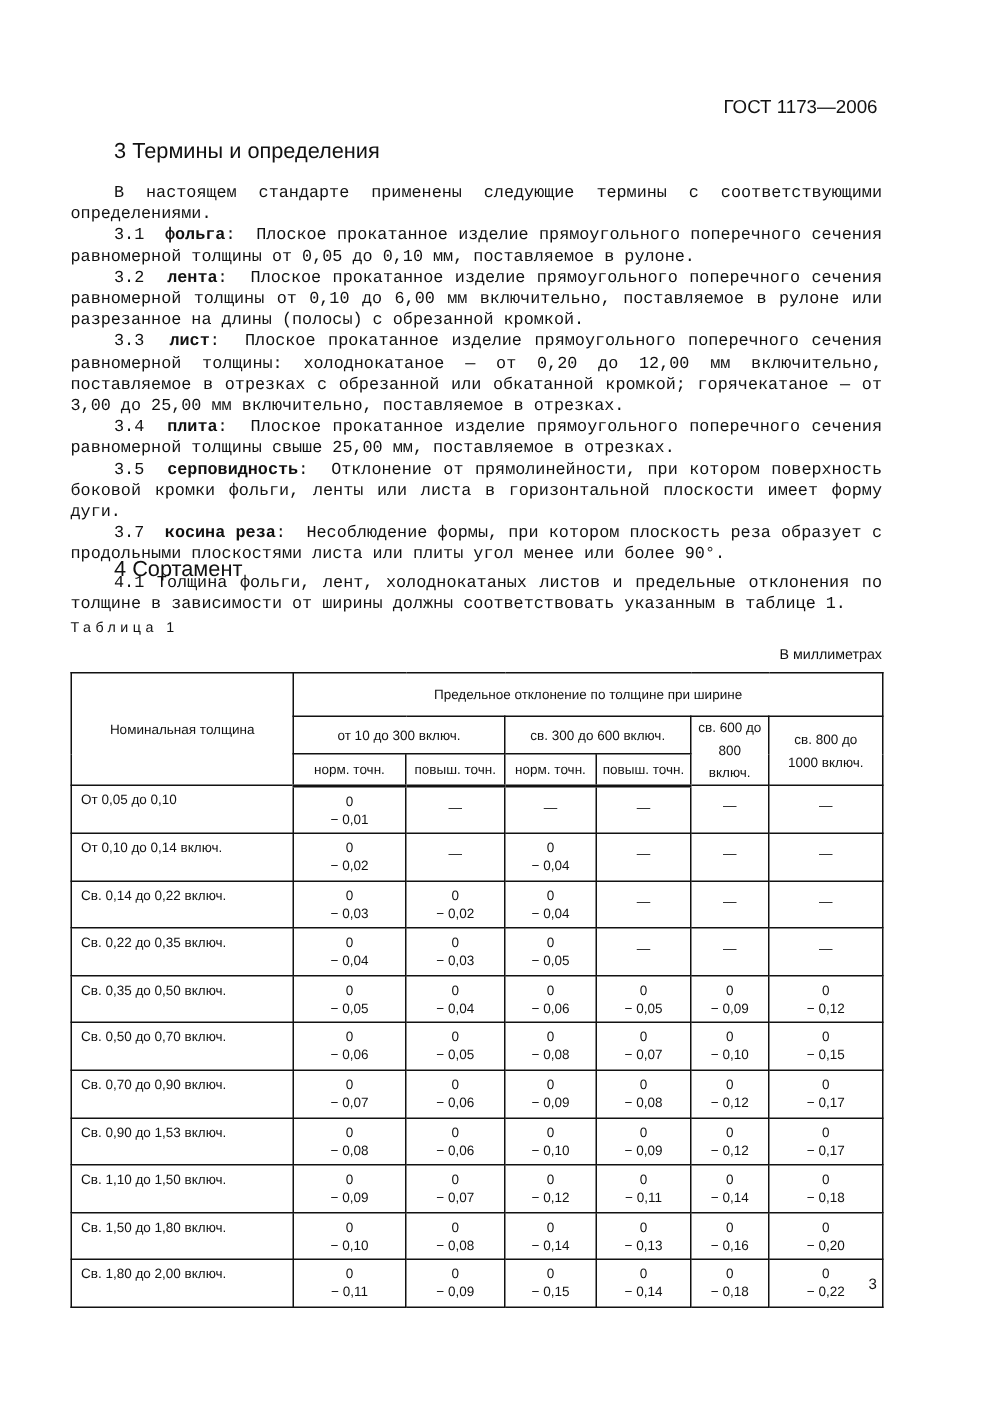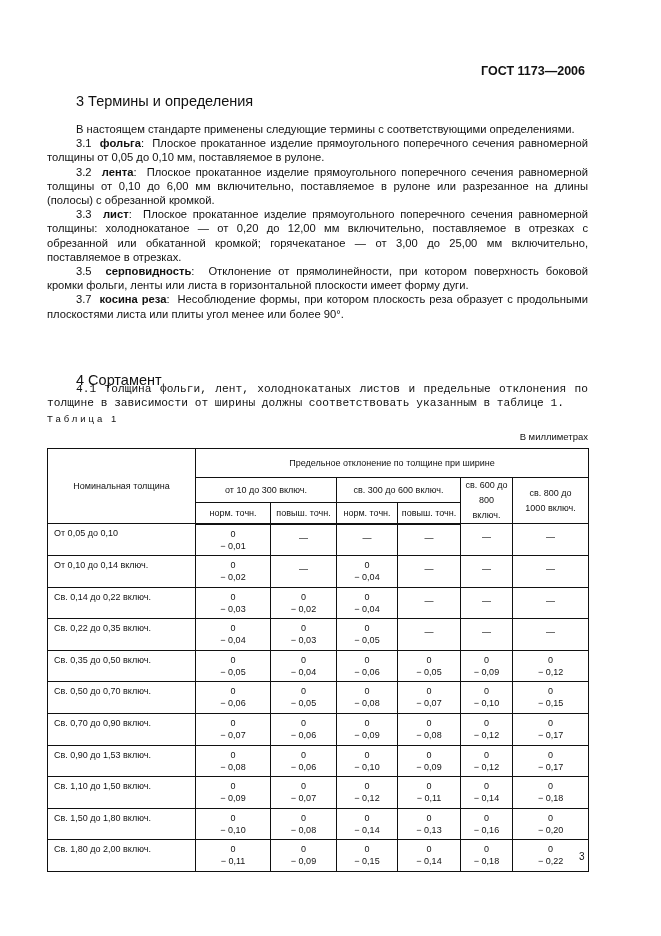--- a/index.html
+++ b/index.html
@@ -1,18 +1,18 @@
 <!DOCTYPE html>
 <html><head>
 <meta charset="utf-8">
 <style>
   html, body { margin: 0; padding: 0; background: #ffffff; }
   body { width: 661px; height: 936px; position: relative; overflow: hidden;
          font-family: "Liberation Sans", sans-serif; color: #111; }
-  .doc-header { position: absolute; top: 64px; right: 76px; font-weight: bold; font-size: 12.5px; }
+  .doc-header { position: absolute; top: 64px; right: 76px; font-weight: normal; font-size: 12.5px; }
   .section-title { position: absolute; left: 76px; font-weight: normal; font-size: 14.5px; margin: 0; }
   .body-text { position: absolute; left: 47px; width: 541px; font-size: 11.2px; line-height: 14.2px; text-align: justify; }
   .para { margin: 0; text-indent: 29px; }
   .para b { font-weight: bold; }
   .table-caption { position: absolute; left: 47px; top: 413px; font-size: 9.5px; letter-spacing: 3px; }
   .units-note { position: absolute; right: 73px; top: 431px; font-size: 9.5px; }
   table.spec { position: absolute; left: 47px; top: 448px; width: 541px; border-collapse: collapse;
                font-size: 9px; table-layout: fixed; }
   table.spec td, table.spec th { border: 1px solid #111; padding: 0; font-weight: normal; text-align: center; vertical-align: middle; }
   table.spec thead tr:last-child th { border-bottom: 2.5px solid #111; }
@@ -27,26 +27,27 @@
   .page-number { position: absolute; left: 579px; top: 851px; font-size: 10px; }
 </style>
 </head>
 <body>
 
 <div>
   <div class="doc-header">ГОСТ 1173—2006</div>
 
   <h2 class="section-title" style="top:93px;">3  Термины и определения</h2>
 
-  <div class="body-text" style="top:122px;">
+  <div class="body-text" style="top:122px;font-family:Liberation Mono, monospace;">
     <p class="para">В настоящем стандарте применены следующие термины с соответствующими определениями.</p>
     <div id="terms-list">
         <p class="para"><span>3.1</span>&nbsp;&nbsp;<b>фольга</b><span></span>:&nbsp;&nbsp;<span>Плоское прокатанное изделие прямоугольного поперечного сечения равномерной толщины от 0,05 до 0,10 мм, поставляемое в рулоне.</span></p>
         <p class="para"><span>3.2</span>&nbsp;&nbsp;<b>лента</b><span></span>:&nbsp;&nbsp;<span>Плоское прокатанное изделие прямоугольного поперечного сечения равномерной толщины от 0,10 до 6,00 мм включительно, поставляемое в рулоне или разрезанное на длины (полосы) с обрезанной кромкой.</span></p>
         <p class="para"><span>3.3</span>&nbsp;&nbsp;<b>лист</b><span></span>:&nbsp;&nbsp;<span>Плоское прокатанное изделие прямоугольного поперечного сечения равномерной толщины: холоднокатаное — от 0,20 до 12,00 мм включительно, поставляемое в отрезках с обрезанной или обкатанной кромкой; горячекатаное — от 3,00 до 25,00 мм включительно, поставляемое в отрезках.</span></p>
+        <p class="para"><span>3.4</span>&nbsp;&nbsp;<b>плита</b><span></span>:&nbsp;&nbsp;<span>Плоское прокатанное изделие прямоугольного поперечного сечения равномерной толщины свыше 25,00 мм, поставляемое в отрезках.</span></p>
         <p class="para"><span>3.5</span>&nbsp;&nbsp;<b>серповидность</b><span></span>:&nbsp;&nbsp;<span>Отклонение от прямолинейности, при котором поверхность боковой кромки фольги, ленты или листа в горизонтальной плоскости имеет форму дуги.</span></p>
         <p class="para"><span>3.7</span>&nbsp;&nbsp;<b>косина реза</b><span></span>:&nbsp;&nbsp;<span>Несоблюдение формы, при котором плоскость реза образует с продольными плоскостями листа или плиты угол менее или более 90°.</span></p>
       </div>
   </div>
 
   <h2 class="section-title" style="top:372px;">4  Сортамент</h2>
 
   <div class="body-text" style="top:382px;font-family:Liberation Mono, monospace;">
     <p class="para">4.1  Толщина фольги, лент, холоднокатаных листов и предельные отклонения по толщине в зависимости от ширины должны соответствовать указанным в таблице 1.</p>
   </div>

